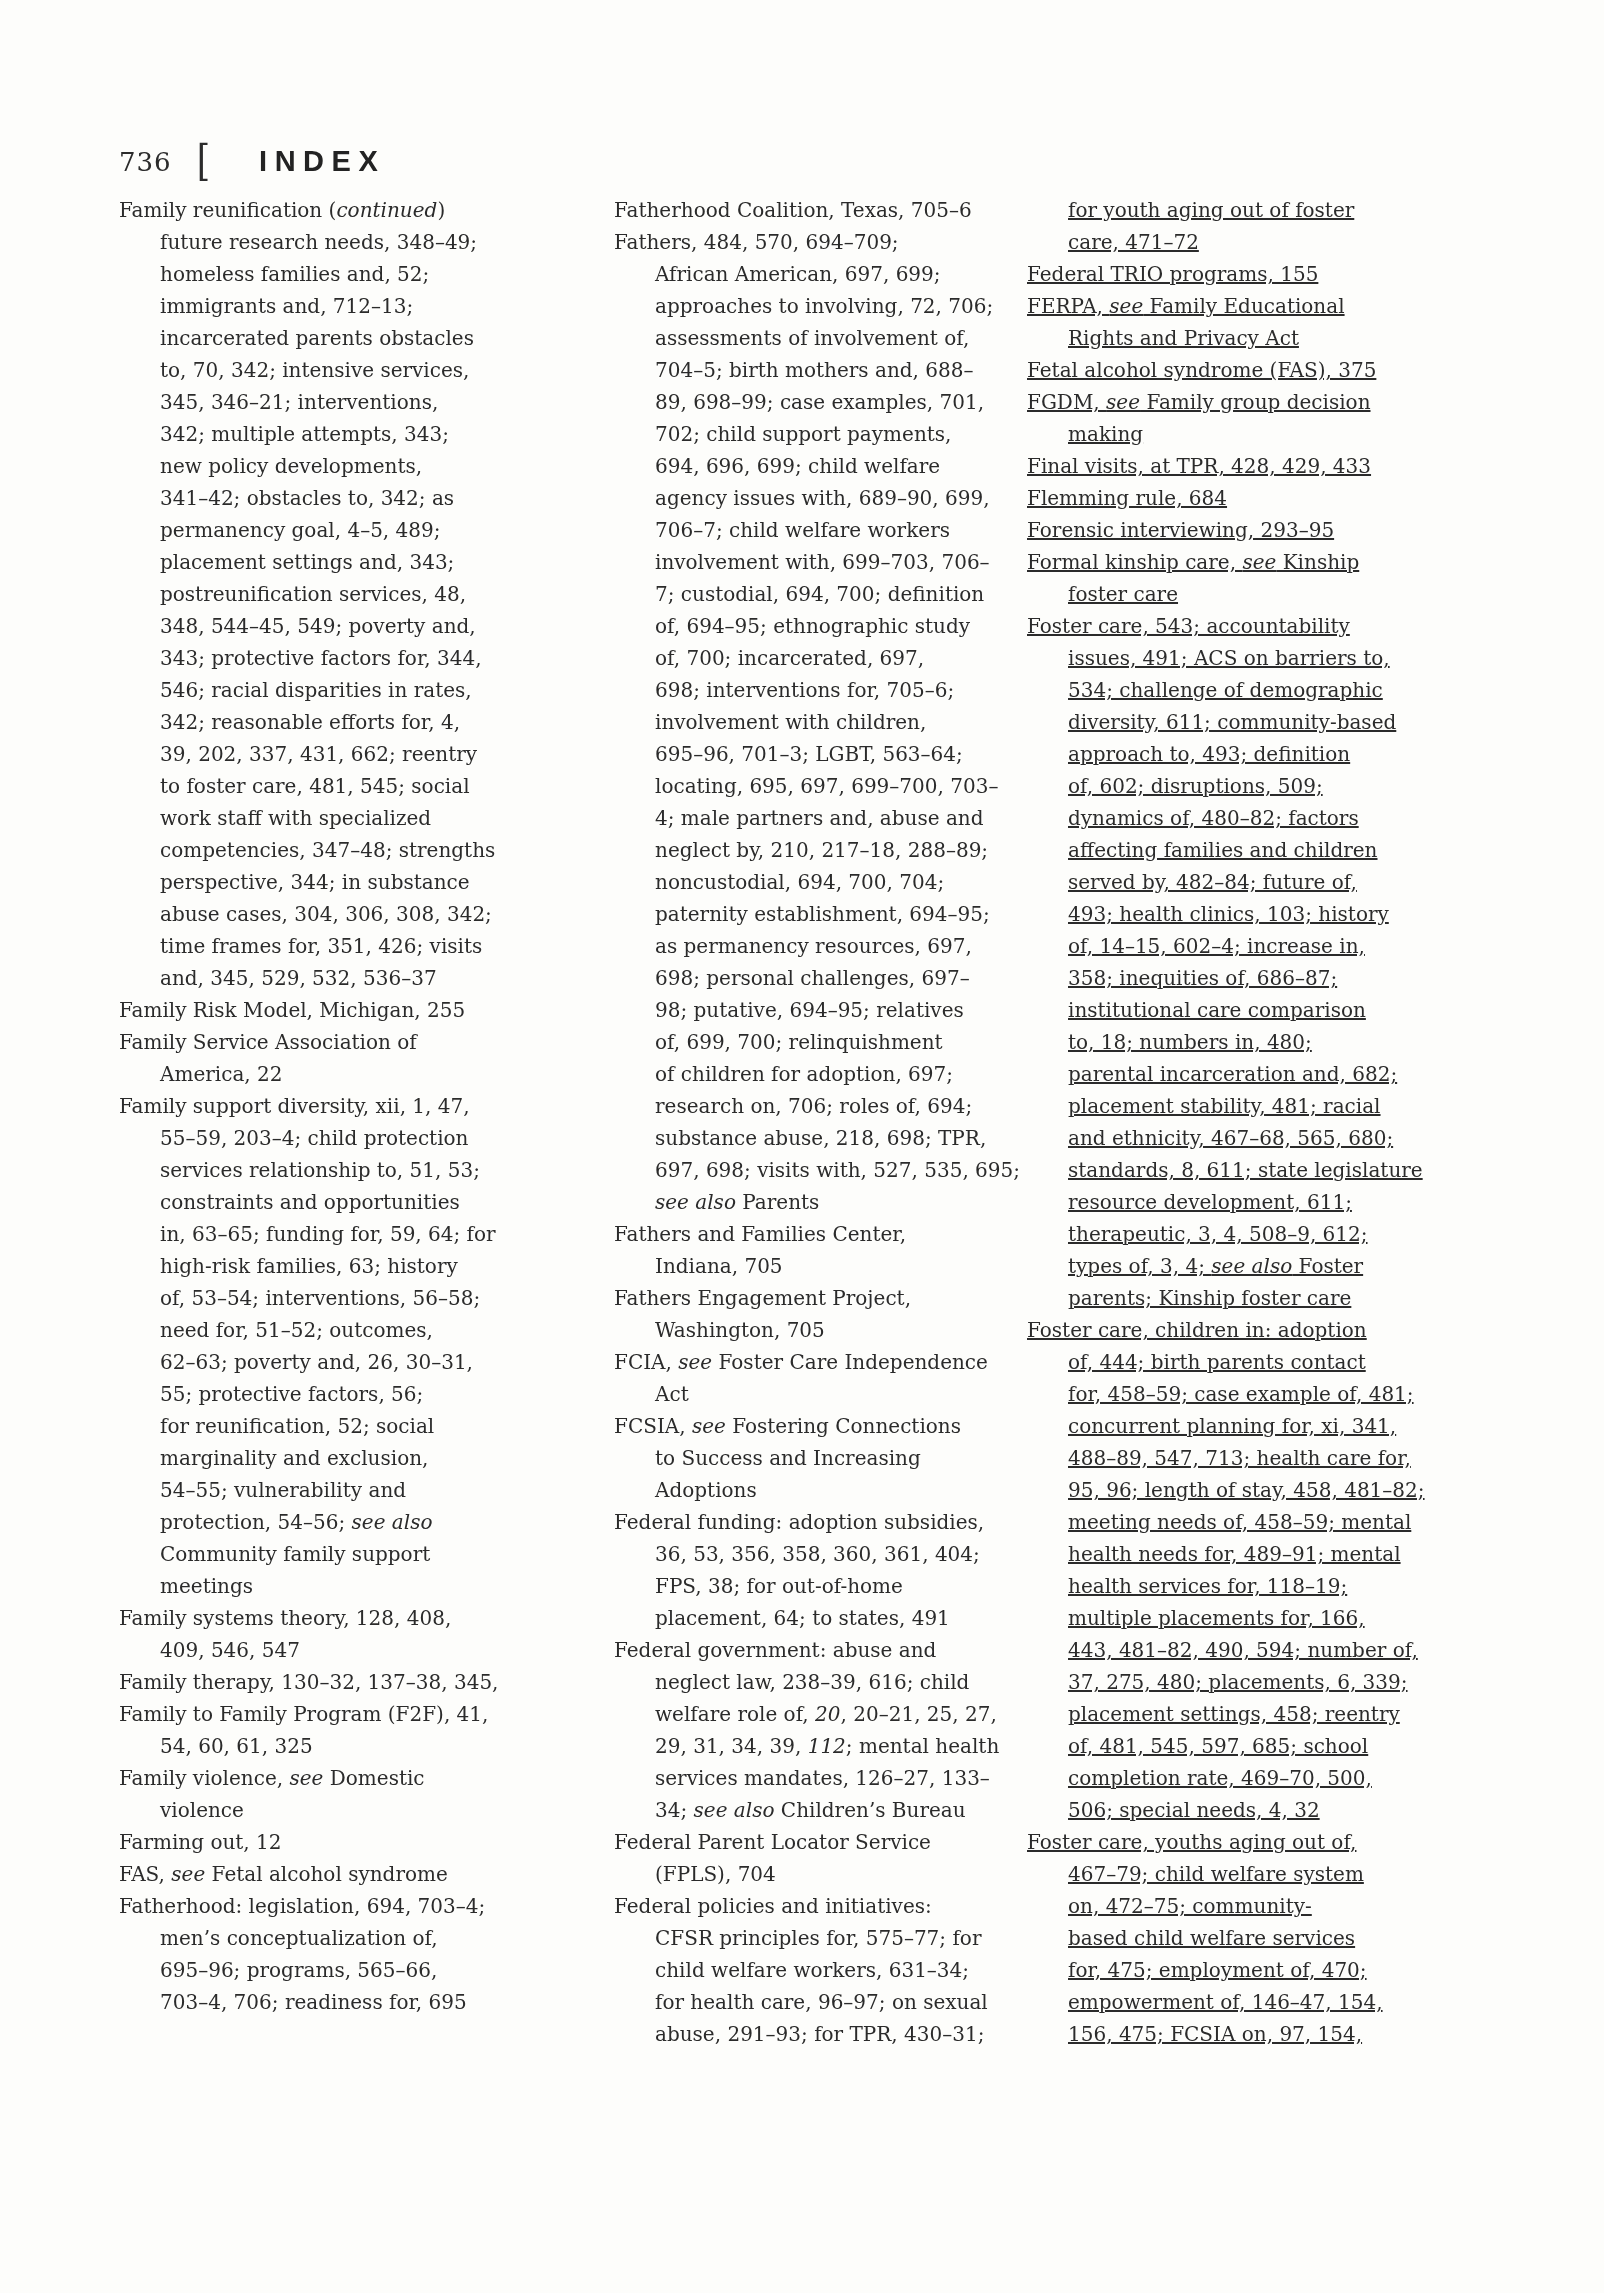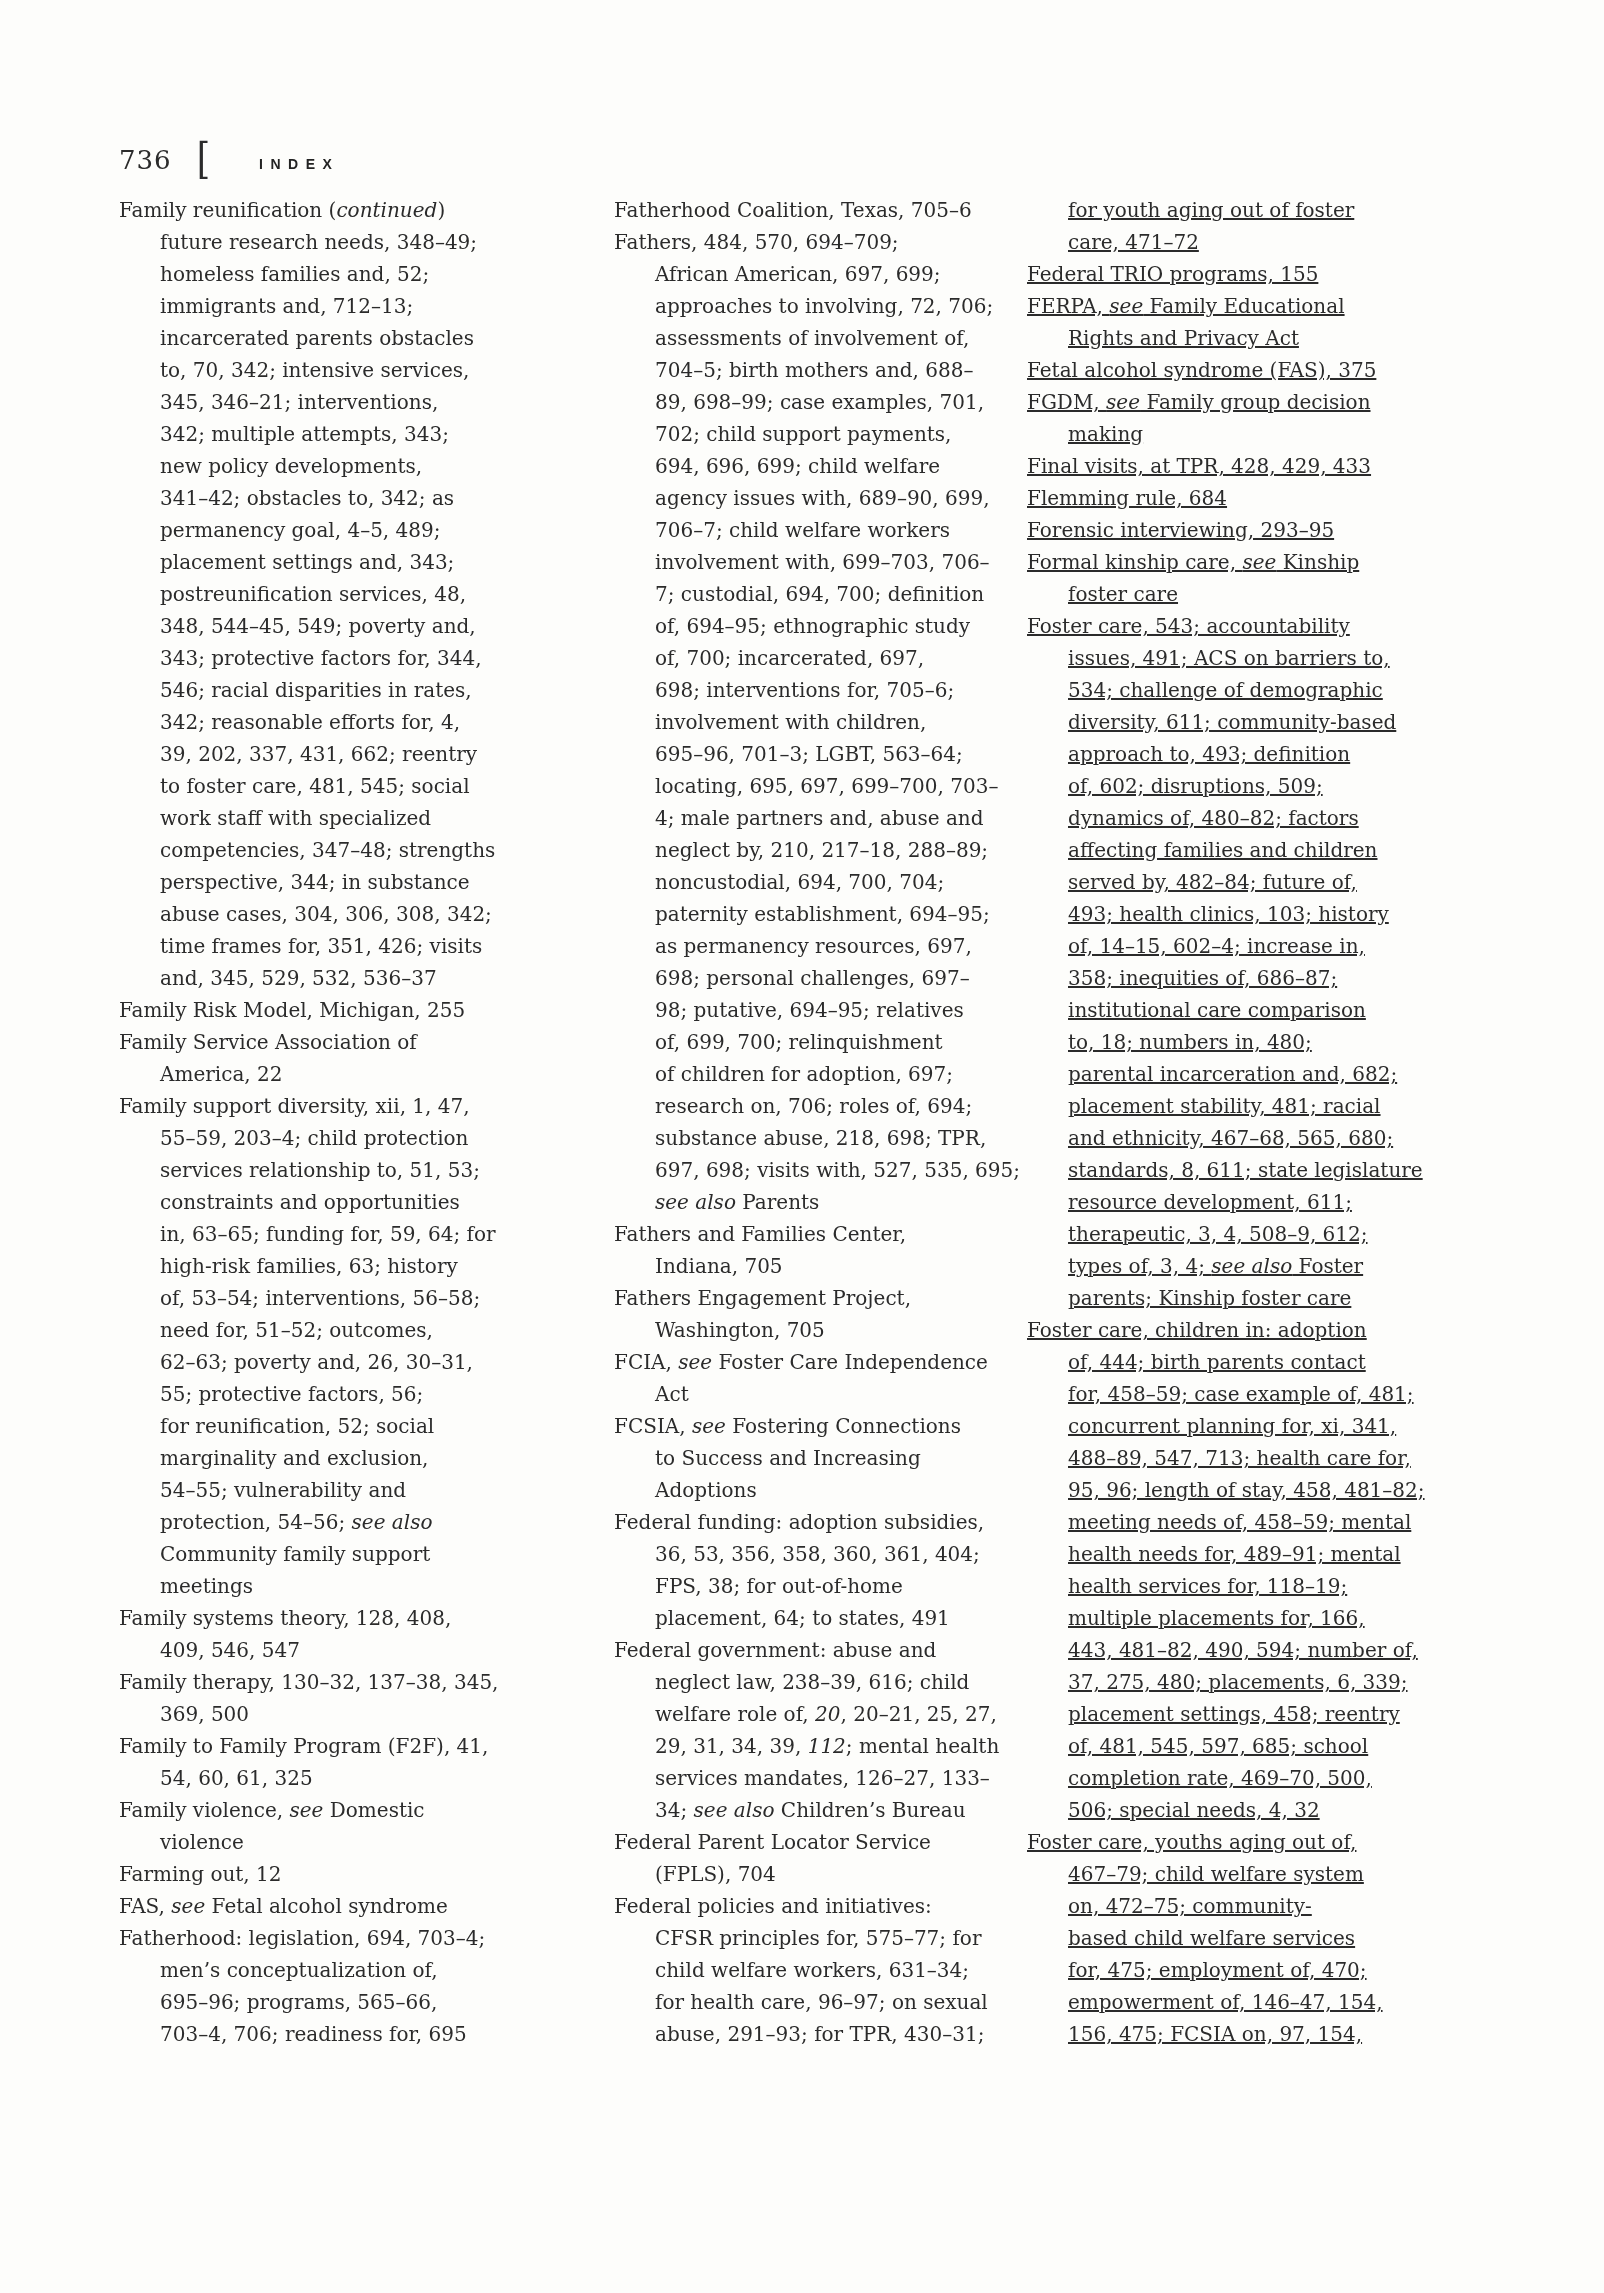--- a/index.html
+++ b/index.html
@@ -31,21 +31,21 @@
     font-weight: 400;
     margin-left: 24px;
     line-height: 0;
     position: relative;
     top: 3.7px;
     transform: scaleX(0.8);
   }
   .index-title {
     font-family: "Liberation Sans", sans-serif;
     font-weight: bold;
-    font-size: 14px;
+    font-size: 29px;
     letter-spacing: 7.5px;
     margin-left: 47px;
     color: #232323;
   }
   .col {
     position: absolute;
     top: 194px;
     width: 473px;
     font-size: 20px;
     line-height: 32px;
@@ -113,21 +113,20 @@
     <div class="line cont">55; protective factors, 56;</div>
     <div class="line cont">for reunification, 52; social</div>
     <div class="line cont">marginality and exclusion,</div>
     <div class="line cont">54–55; vulnerability and</div>
     <div class="line cont">protection, 54–56; <i>see also</i></div>
     <div class="line cont">Community family support</div>
     <div class="line cont">meetings</div>
     <div class="line">Family systems theory, 128, 408,</div>
     <div class="line cont">409, 546, 547</div>
     <div class="line">Family therapy, 130–32, 137–38, 345,</div>
-    <div class="line cont">369, 500</div>
     <div class="line">Family to Family Program (F2F), 41,</div>
     <div class="line cont">54, 60, 61, 325</div>
     <div class="line">Family violence, <i>see</i> Domestic</div>
     <div class="line cont">violence</div>
     <div class="line">Farming out, 12</div>
     <div class="line">FAS, <i>see</i> Fetal alcohol syndrome</div>
     <div class="line">Fatherhood: legislation, 694, 703–4;</div>
     <div class="line cont">men’s conceptualization of,</div>
     <div class="line cont">695–96; programs, 565–66,</div>
     <div class="line cont">703–4, 706; readiness for, 695</div>

